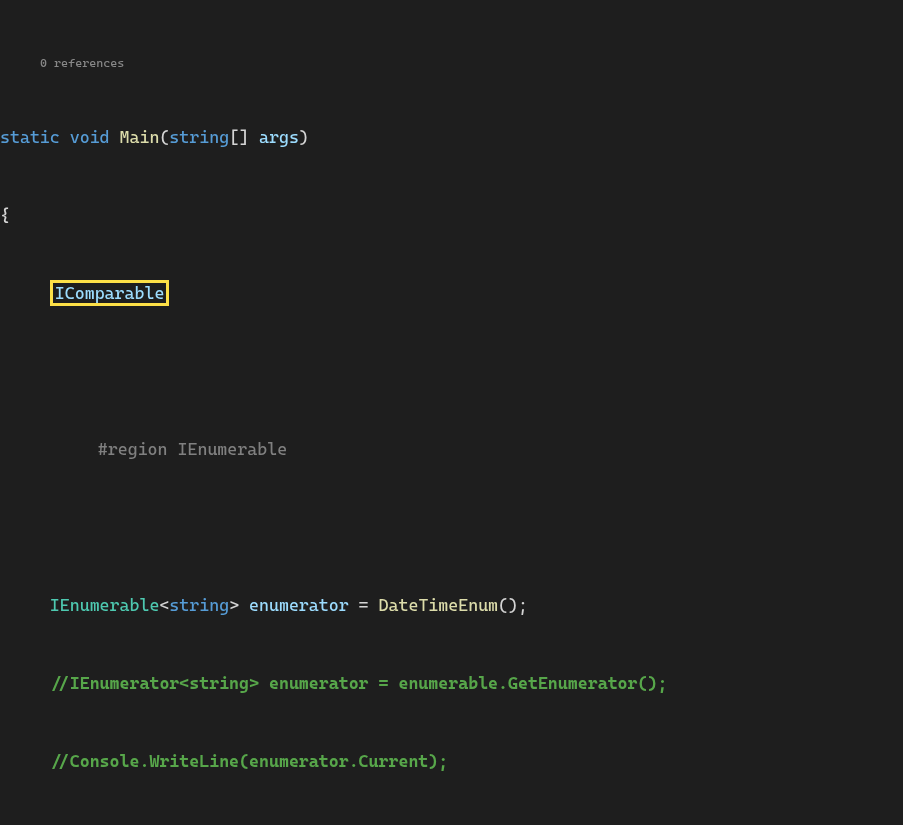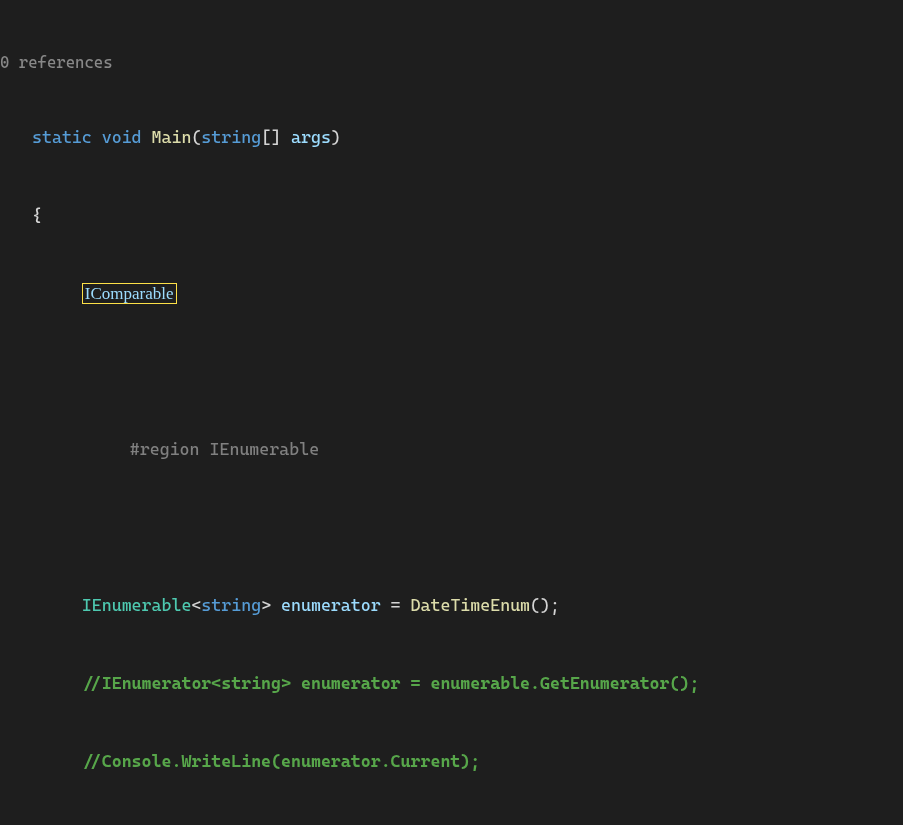--- a/index.html
+++ b/index.html
@@ -12,42 +12,41 @@
     color: #d4d4d4;
     width: 903px;
     height: 825px;
     overflow: hidden;
   }
   .editor {
     padding: 2px 0 0 0;
     white-space: pre;
   }
   .line {
-    padding-left: 32px;
     height: 26px;
     position: relative;
   }
   .codelens {
-    font-size: 16px;
+    font-size: 12px;
     color: #888888;
+    padding-left: 40px;
     height: 18px;
     line-height: 18px;
   }
   .k-blue   { color: #569cd6; }           
   .k-teal   { color: #4ec9b0; }           
   .k-fn     { color: #dcdcaa; }           
   .k-var    { color: #9cdcfe; }
   .k-comm   { color: #57a64a; font-weight: bold; }
   .k-region { color: #808080; margin-left: 48px; }
   .k-punct  { color: #d4d4d4; }
   .boxed {
-    border: 1px solid #fde047;
+    border: 3px solid #fde047;
     padding: 0 2px;
     color: #9cdcfe;
-    font-family: Liberation Serif, serif;
   }
 </style>
 </head>
 <body>
 
 <div class="editor">
 
 <div class="codelens">0 references</div>
 
 <div class="line"><span class="k-blue">static</span> <span class="k-blue">void</span> <span class="k-fn">Main</span><span class="k-punct">(</span><span class="k-blue">string</span><span class="k-punct">[] </span><span class="k-var">args</span><span class="k-punct">)</span></div>

